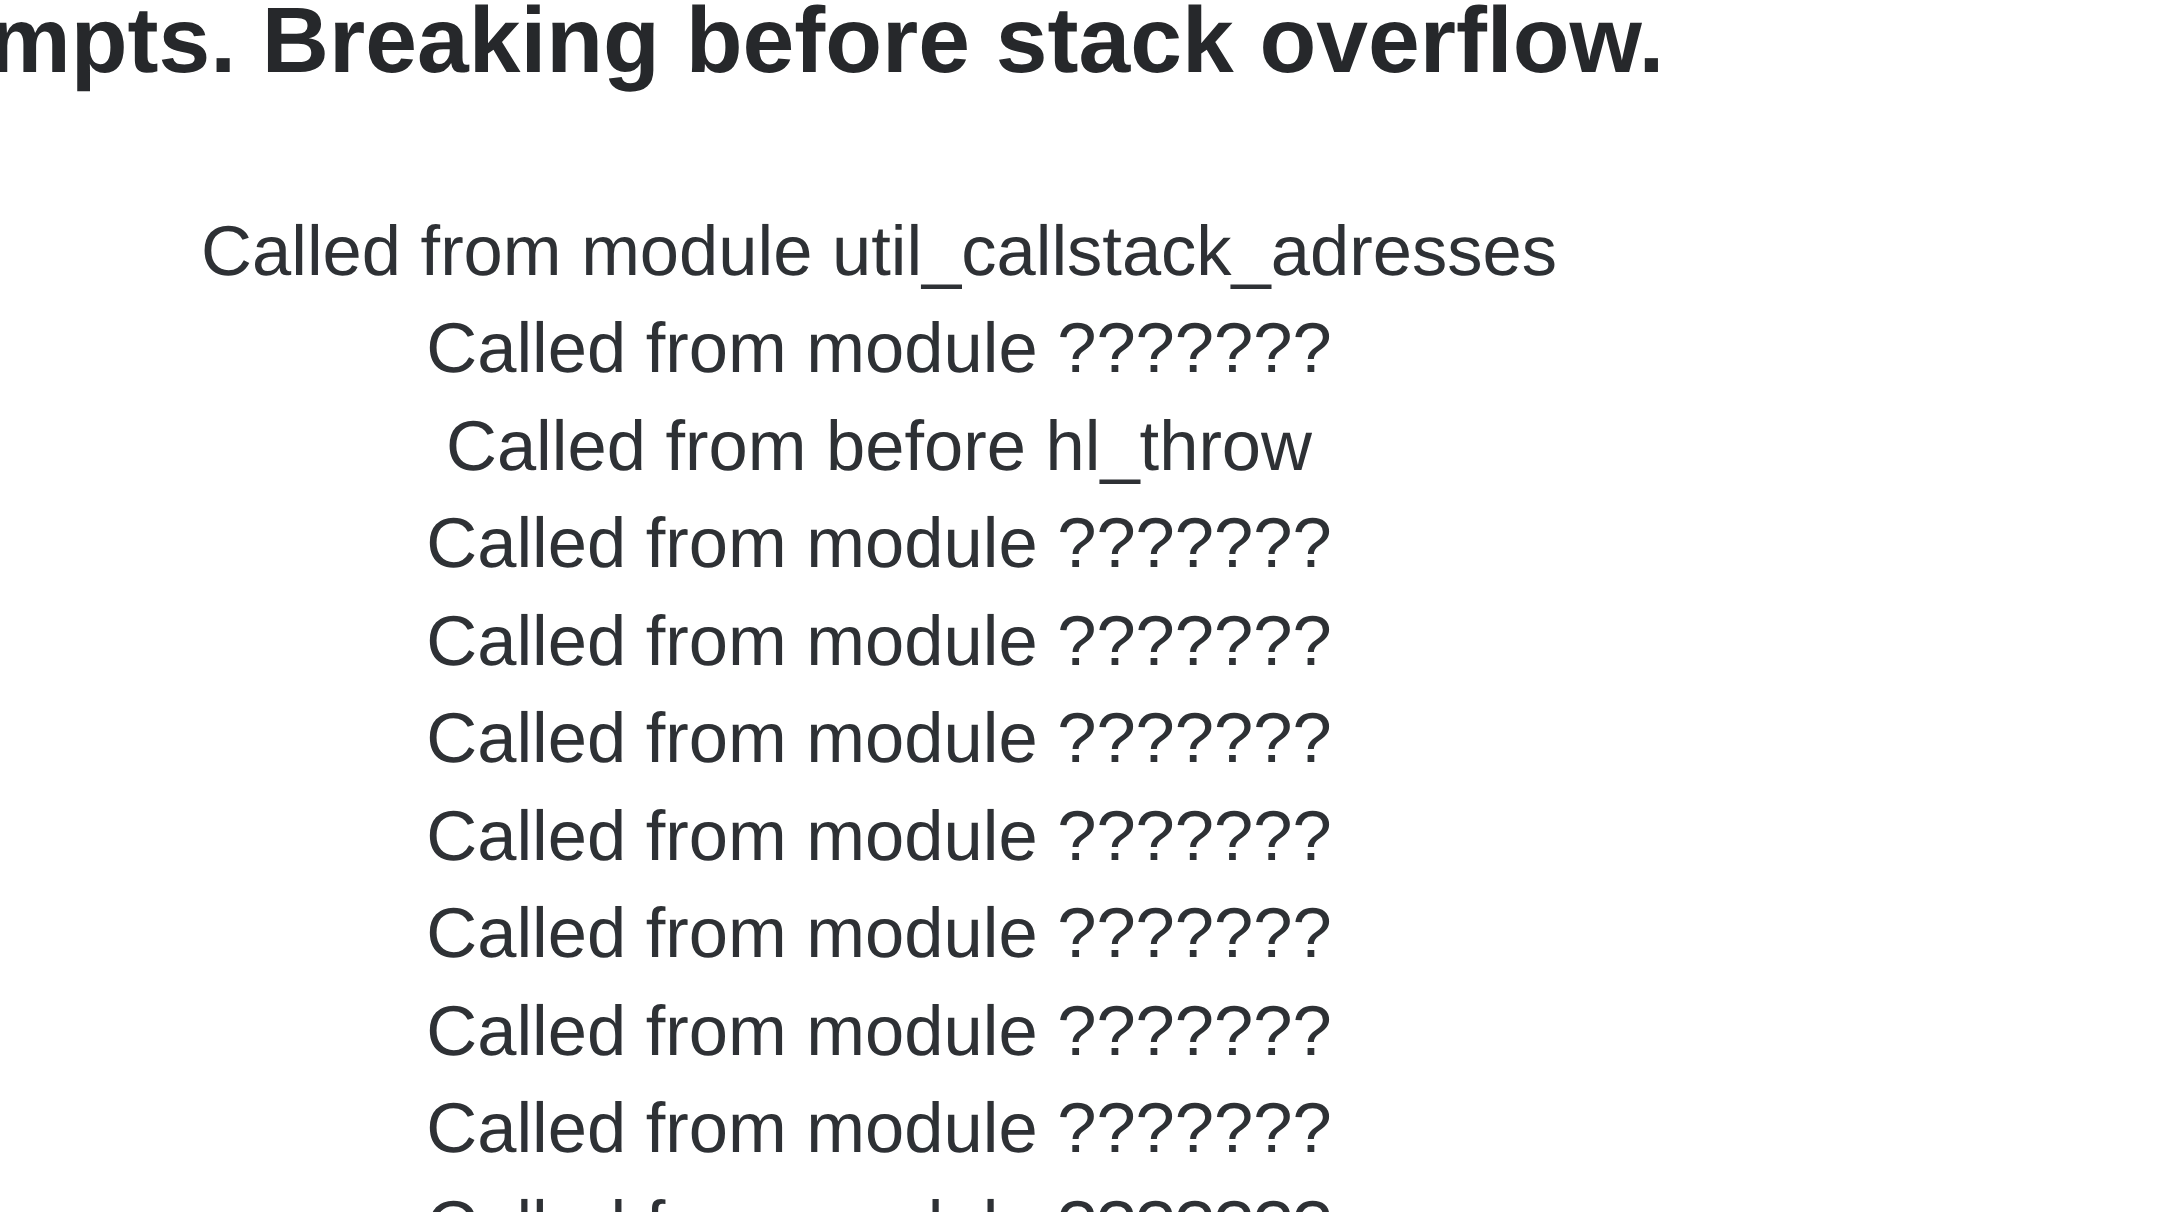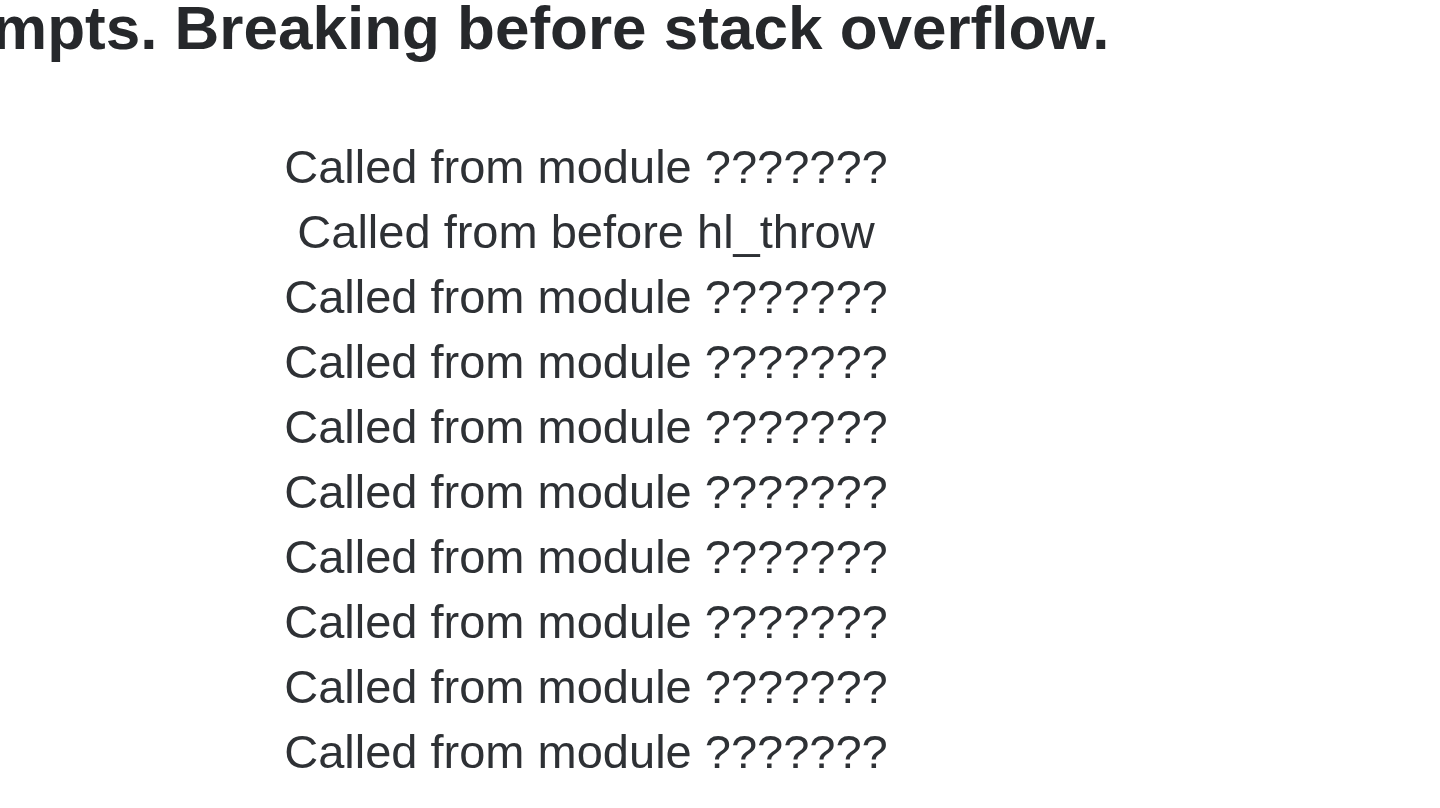--- a/index.html
+++ b/index.html
@@ -51,20 +51,21 @@
   }
 </style>
 </head>
 <body>
 
 <div class="stage" style="background: rgb(255, 255, 255);">
 
   <h1 class="heading" style="color: rgb(38, 40, 43);">mpts. Breaking before stack overflow.</h1>
 
   <div class="stack" style="color: rgb(46, 49, 53);">
+    <div class="line">Called from module util_callstack_adresses</div>
     <div class="line">Called from module ???????</div>
     <div class="line">Called from before hl_throw</div>
     <div class="line">Called from module ???????</div>
     <div class="line">Called from module ???????</div>
     <div class="line">Called from module ???????</div>
     <div class="line">Called from module ???????</div>
     <div class="line">Called from module ???????</div>
     <div class="line">Called from module ???????</div>
     <div class="line">Called from module ???????</div>
     <div class="line">Called from module ???????</div>

